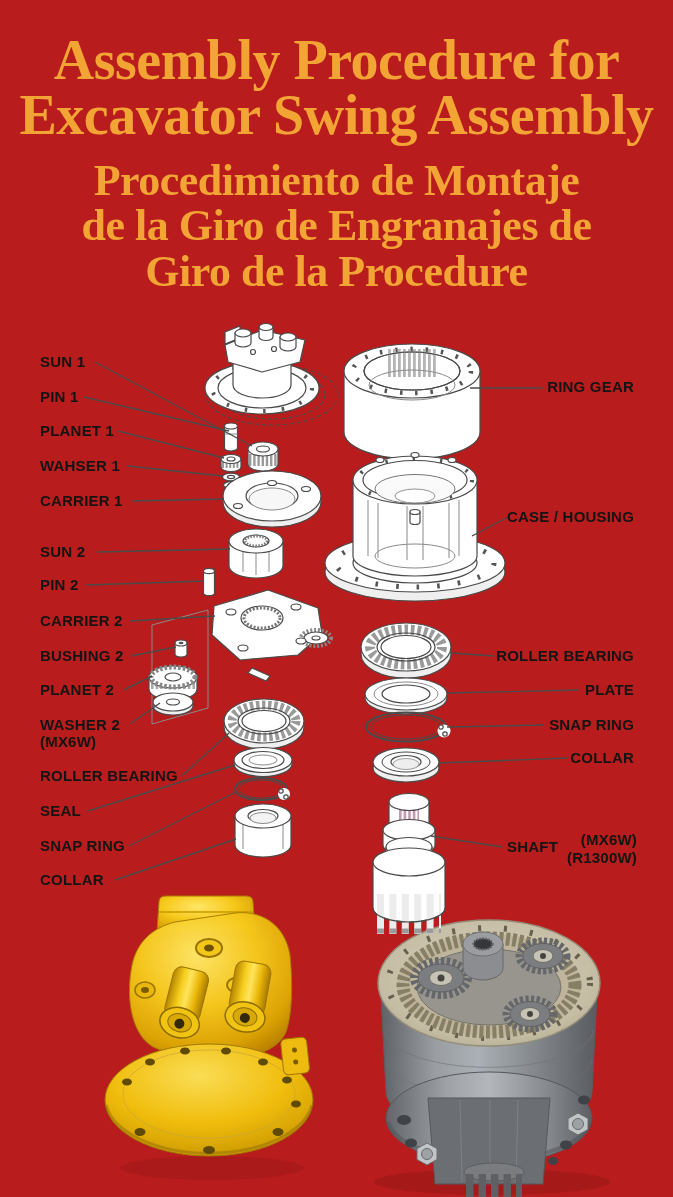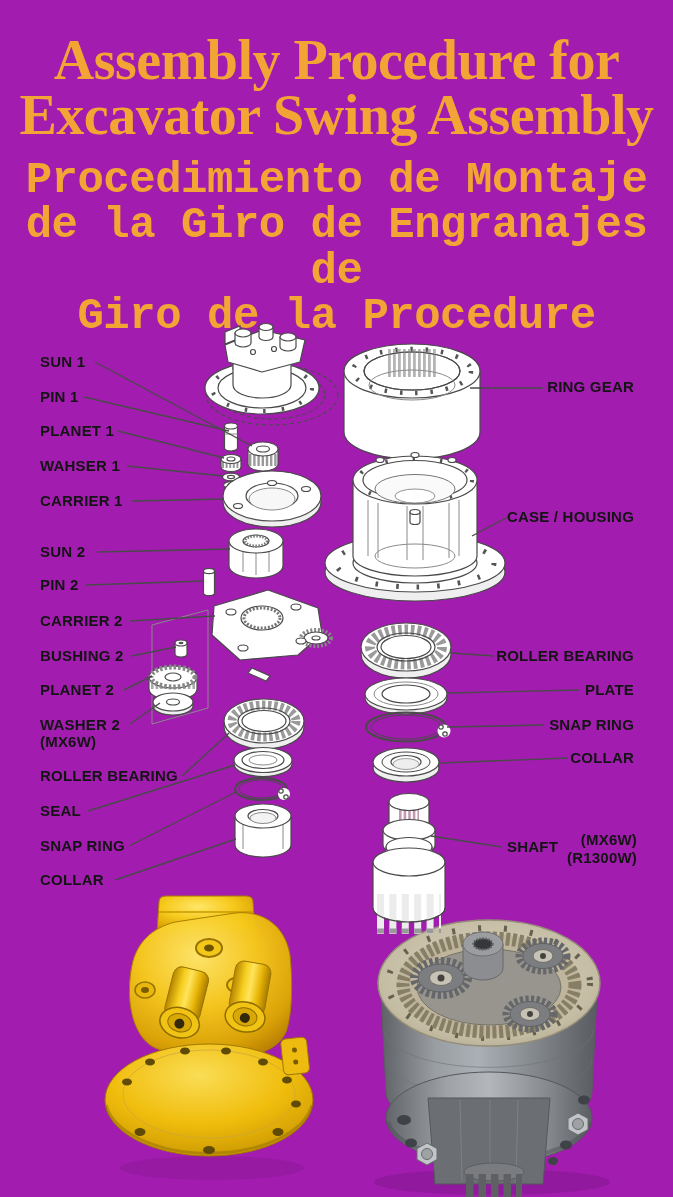--- a/index.html
+++ b/index.html
@@ -1,21 +1,21 @@
 <!DOCTYPE html>
 <html><head>
 <meta charset="utf-8">
 <style>
   html,body{margin:0;padding:0;background:#fff;}
-  .page{position:relative;width:673px;height:1197px;background:#a21caf;overflow:hidden;
+  .page{position:relative;width:673px;height:1197px;background:#b91c1c;overflow:hidden;
         font-family:"Liberation Sans",sans-serif;}
   .hdr{position:absolute;top:0;left:0;width:673px;text-align:center;color:#F2A434;}
   .t-en{margin-top:33px;font-family:"Liberation Serif",serif;font-weight:bold;
         font-size:56px;line-height:.99;letter-spacing:-.5px;}
-  .t-es{margin-top:14px;font-family:Liberation Mono, monospace;font-weight:bold;
+  .t-es{margin-top:14px;font-family:Liberation Serif, serif;font-weight:bold;
         font-size:44px;line-height:1.03;letter-spacing:-.5px;}
   svg.layer{position:absolute;left:0;display:block;}
   #photos{top:886px;}
   #diagram{top:318px;}
   .lbl{font-family:"Liberation Sans",sans-serif;font-weight:bold;font-size:15px;
        fill:#141414;letter-spacing:.2px;}
   .lblr{text-anchor:end;}
   .fw{fill:#fff;stroke:#4a4a4a;stroke-width:1.2;}
   .fg{fill:#efefef;stroke:#4a4a4a;stroke-width:1.2;}
   .nl{fill:none;stroke:#4a4a4a;stroke-width:1.2;}

